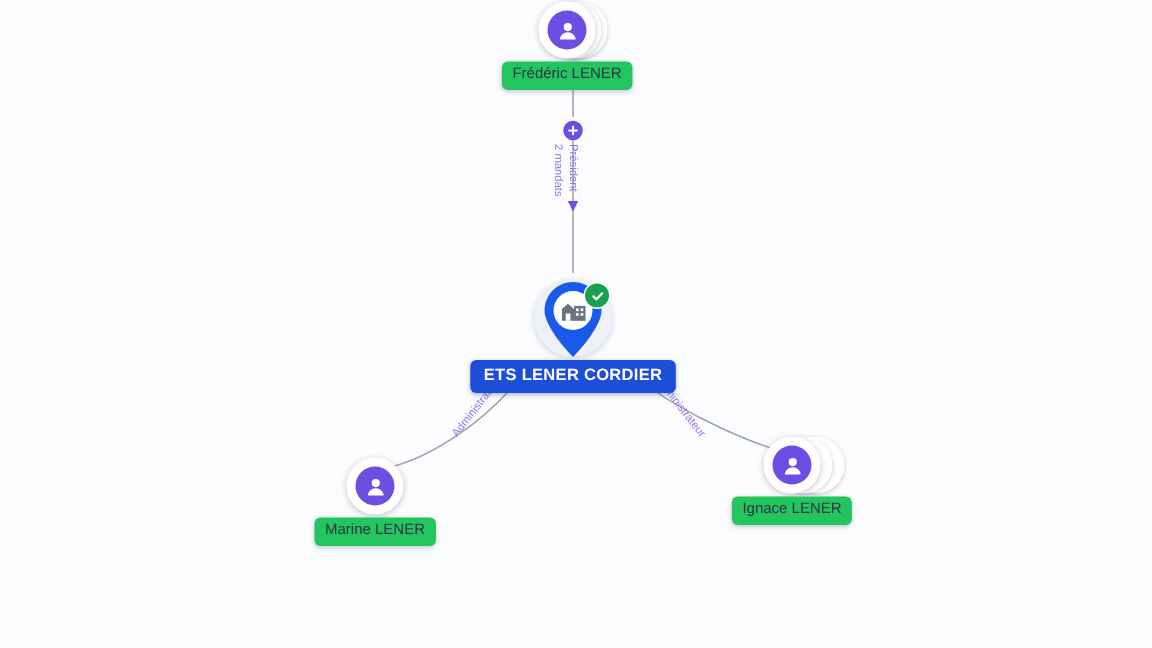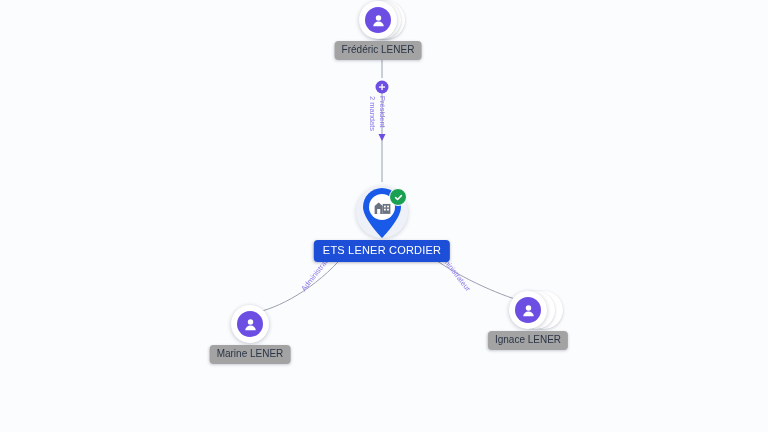--- a/index.html
+++ b/index.html
@@ -69,21 +69,21 @@
     align-items: center;
     justify-content: center;
   }
   .avatar-inner svg { display: block; }
 
   .node-label {
     position: absolute;
     transform: translateX(-50%);
     top: 21px;
     white-space: nowrap;
-    background: #a3a3a3;
+    background: #22c55e;
     color: #2b3445;
     font-size: 10px;
     line-height: 1;
     padding: 4px 7px 5px 7px;
     border-radius: 4px;
     box-shadow: 0 1px 3px rgba(20,30,60,0.22);
   }
 
   
   .company-node {
@@ -123,21 +123,21 @@
     justify-content: center;
   }
   .company-label {
     position: absolute;
     transform: translateX(-50%);
     top: 28px;
     white-space: nowrap;
     background: #1d4ed8;
     color: #ffffff;
     font-size: 11px;
-    font-weight: normal;
+    font-weight: bold;
     letter-spacing: 0.2px;
     line-height: 1;
     padding: 5px 9px 6px 9px;
     border-radius: 4px;
     box-shadow: 0 1px 3px rgba(20,30,60,0.3);
   }
 
   
   .plus-badge {
     position: absolute;

